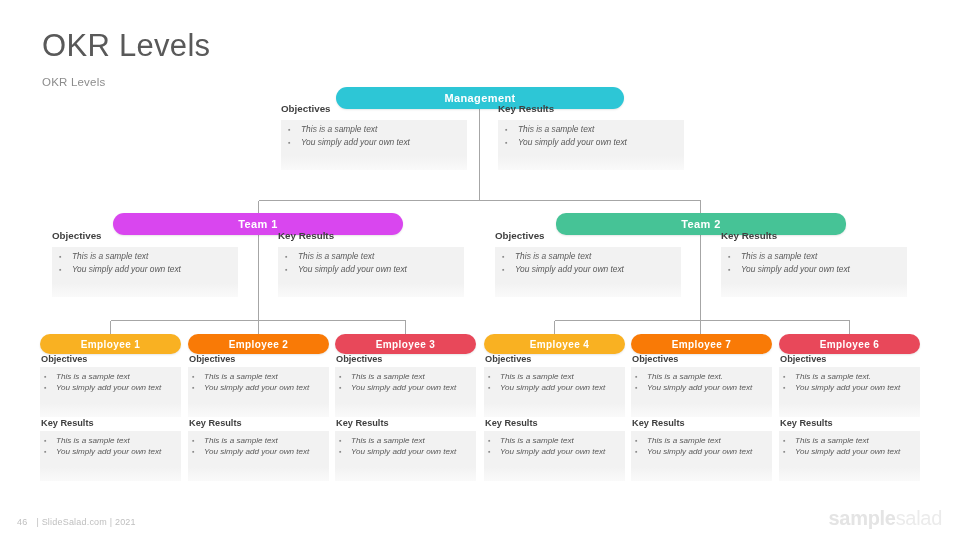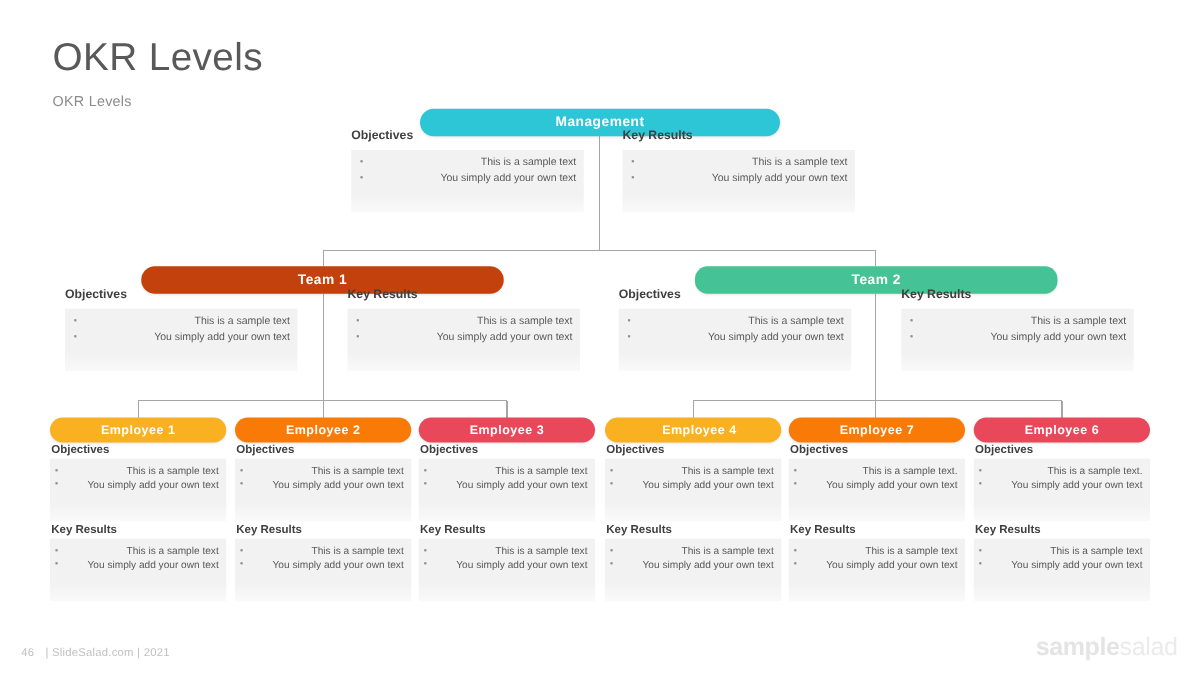--- a/index.html
+++ b/index.html
@@ -38,21 +38,20 @@
     letter-spacing: 0.2px;
   }
 
   
   .diagram {
     position: absolute;
     left: 0;
     top: 0;
     width: 960px;
     height: 540px;
-    text-align: right;
   }
   .connectors {
     position: absolute;
     left: 0;
     top: 0;
     width: 960px;
     height: 540px;
     pointer-events: none;
   }
 
@@ -87,21 +86,21 @@
   .pill.emp3 { left: 335px; }
   .pill.emp4 { left: 484px; padding-left: 10px; }
   .pill.emp5 { left: 631px; }
   .pill.emp6 { left: 779px; }
 
   
   .panel {
     position: absolute;
     background: linear-gradient(to bottom, #f2f2f2 0%, #f2f2f2 72%, #fafafa 100%);
   }
-  .panel ul { list-style: none; margin-top: 2px; }
+  .panel ul { list-style: none; margin-top: 2px; font-style: italic; }
   .panel li {
     font-size: 8.3px;
     color: #595959;
     line-height: 11.5px;
     padding-left: 14px;
     position: relative;
   }
   .panel li::before {
     content: "\25AA";
     position: absolute;
@@ -218,21 +217,21 @@
   </div>
 
   <div class="panel lvl1 m-kr">
     <div class="hdr">Key Results</div>
     <ul>
       <li>This is a sample text</li>
       <li>You simply add your own text</li>
     </ul>
   </div>
 
-  <div class="pill team team1" style="background:#c2410c">
+  <div class="pill team team1" style="background:#d946ef">
     <span>Team  1</span>
   </div>
   <div class="pill team team2" style="background:#46C396">
     <span>Team  2</span>
   </div>
 
   <div class="panel lvl2 t1-obj">
     <div class="hdr">Objectives</div>
     <ul>
       <li>This is a sample text</li>

